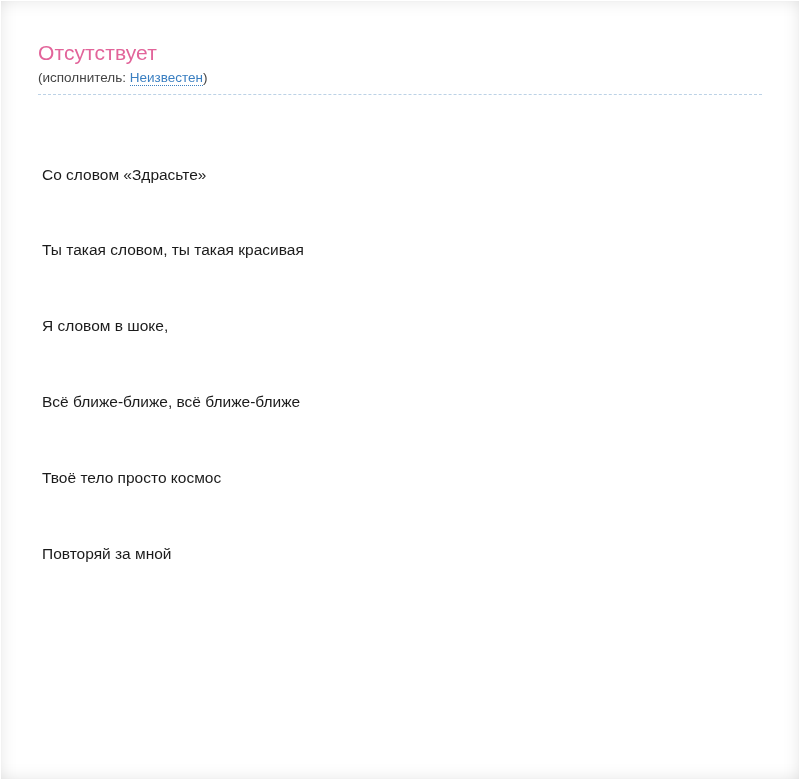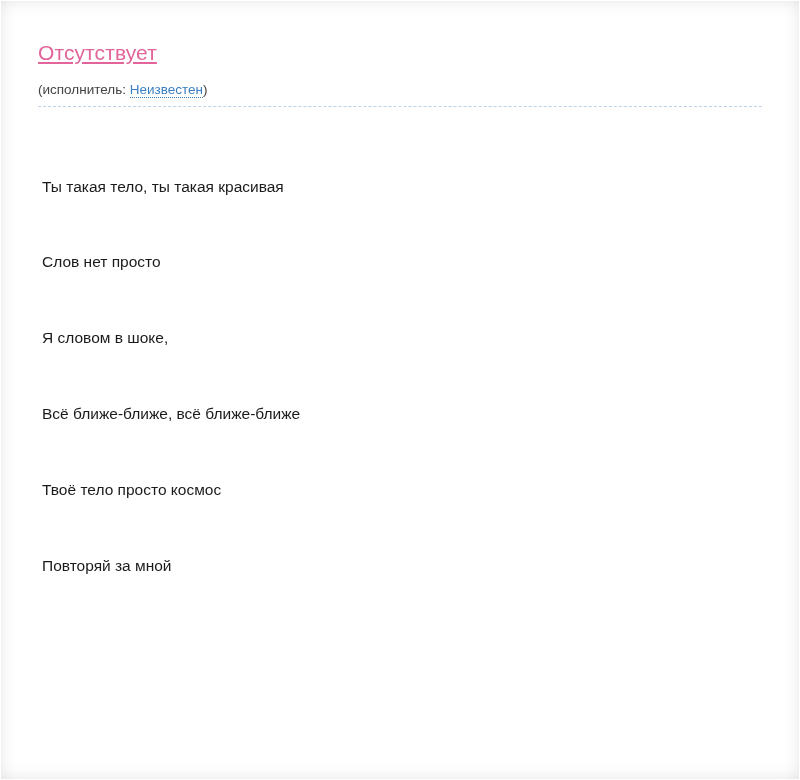--- a/index.html
+++ b/index.html
@@ -31,24 +31,23 @@
       inset 0 0 0 1px #ffffff,
       inset 0 14px 18px -14px rgba(0,0,0,0.10),
       inset 0 -14px 18px -14px rgba(0,0,0,0.10),
       inset 14px 0 18px -14px rgba(0,0,0,0.10),
       inset -14px 0 18px -14px rgba(0,0,0,0.10);
   }
   .song-title {
     font-size: 21px;
     color: #e2649a;
     line-height: 26px;
-    margin: 0 0 16px 0;
+    margin: 0 0 4px 0;
     font-weight: normal;
     letter-spacing: 0.1px;
-    text-decoration: underline;
   }
   .artist-line {
     font-size: 13.5px;
     color: #444444;
     padding-bottom: 9px;
     border-bottom: 1px dashed #bcd2e6;
     margin-bottom: 16px;
   }
   .artist-link {
     color: #3a7fc1;
@@ -74,22 +73,22 @@
 
 <div class="page">
 
   <h1 class="song-title">Отсутствует</h1>
 
   <div class="artist-line">
     <span>(исполнитель: </span><a class="artist-link" href="#">Неизвестен</a><span>)</span>
   </div>
 
   <div class="lyrics">
-    <div class="lyric-line">Ты такая тело, ты такая красивая</div>
-    <div class="lyric-line">Слов нет просто</div>
+    <div class="lyric-line">Со словом «Здрасьте»</div>
+    <div class="lyric-line">Ты такая словом, ты такая красивая</div>
     <div class="lyric-line">Я словом в шоке,</div>
     <div class="lyric-line">Всё ближе-ближе, всё ближе-ближе</div>
     <div class="lyric-line">Твоё тело просто космос</div>
     <div class="lyric-line">Повторяй за мной</div>
     
     
     
     
     
     

